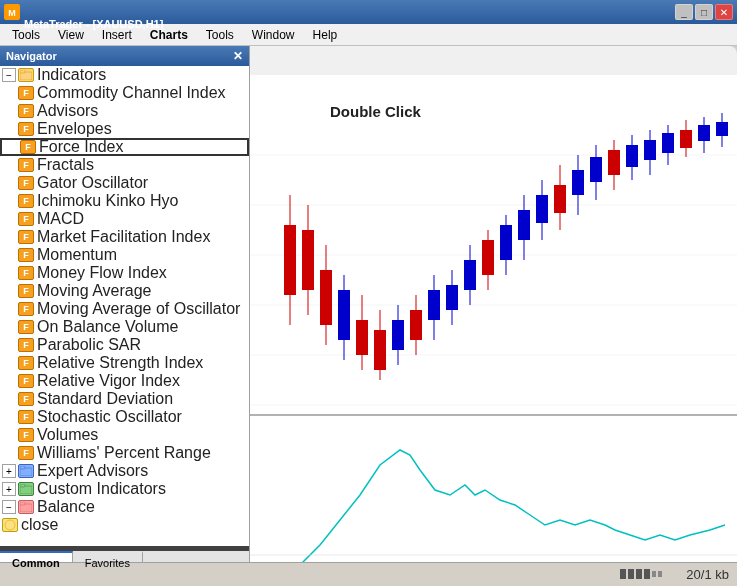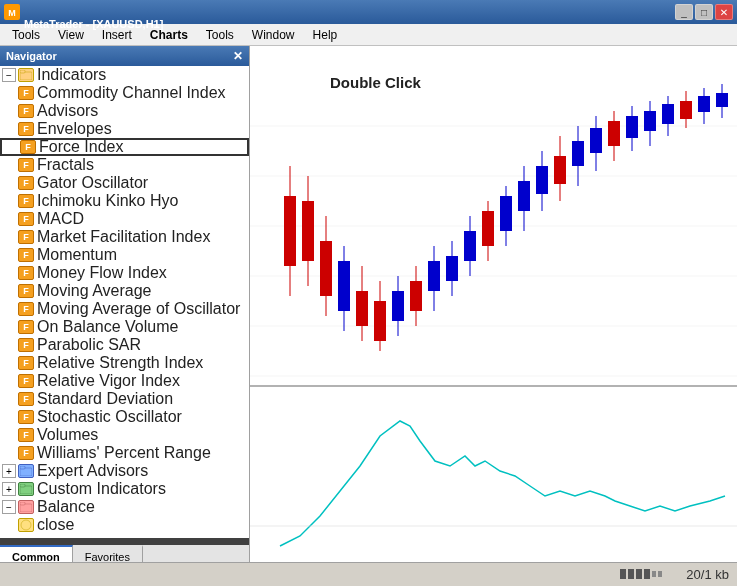--- a/index.html
+++ b/index.html
@@ -118,23 +118,23 @@
       background: white;
       display: flex; align-items: center; justify-content: center;
       font-size: 10px; cursor: pointer; flex-shrink: 0;
       margin-right: 2px;
     }
     .nav-label { font-size: 16px; color: #222; }
 
     
     .nav-tabs {
       display: flex;
-      border-top: 7px solid #404040;
+      border-top: 5px solid #404040;
       background: #e4e4e4;
-      height: 24px;
+      height: 16px;
     }
     .nav-tab {
       padding: 4px 12px;
       cursor: pointer;
       font-size: 11px;
       border-right: 1px solid #a0a0a0;
       border-top: 2px solid transparent;
     }
     .nav-tab.active {
       background: white;
@@ -339,37 +339,37 @@
       <div class="nav-item" style="padding-left:2px;">
         <div class="expand-btn">−</div>
         <div class="nav-icon folder" style="background:#ffa0a0; border-color:#c06060;">
           <svg width="12" height="10" viewBox="0 0 12 10">
               <rect x="0" y="2" width="12" height="8" rx="1" fill="#ffa0a0" stroke="#c06060" stroke-width="0.5"></rect>
               <rect x="0" y="0" width="5" height="3" rx="1" fill="#ffa0a0" stroke="#c06060" stroke-width="0.5"></rect>
             </svg>
         </div>
         <span class="nav-label">Balance</span>
       </div>
-      <div class="nav-item" style="padding-left:18px;">
+      <div class="nav-item" style="padding-left:2px;">
         <div class="nav-icon script" style="background:#ffe080; border-color:#c0a000;">
           <svg width="12" height="12" viewBox="0 0 12 12">
               <circle cx="6" cy="6" r="5" fill="#ffe080" stroke="#c0a000" stroke-width="0.5"></circle>
             </svg>
         </div>
         <span class="nav-label">close</span>
       </div>
     </div>
 
     <div class="nav-tabs">
       <div class="nav-tab active">Common</div>
       <div class="nav-tab">Favorites</div>
     </div>
   </div>
 
-  <div class="chart-area" style="background: #14b8a6; position:relative;">
+  <div class="chart-area" style="background: #14b8a6; position:relative;margin-top:29px;">
 
     <div class="double-click-label" style="position:absolute; top:28px; left:80px; font-size:15px; font-weight:bold; color:#222; z-index:10;">Double Click</div>
 
 
     <svg width="487" height="586" viewBox="0 0 487 586" style="position:absolute; top:0; left:0;">
 
       <rect width="487" height="586" fill="#ffffff"></rect>
 
       <line x1="0" y1="80" x2="487" y2="80" stroke="#e8e8e8" stroke-width="0.5"></line>
       <line x1="0" y1="130" x2="487" y2="130" stroke="#e8e8e8" stroke-width="0.5"></line>

